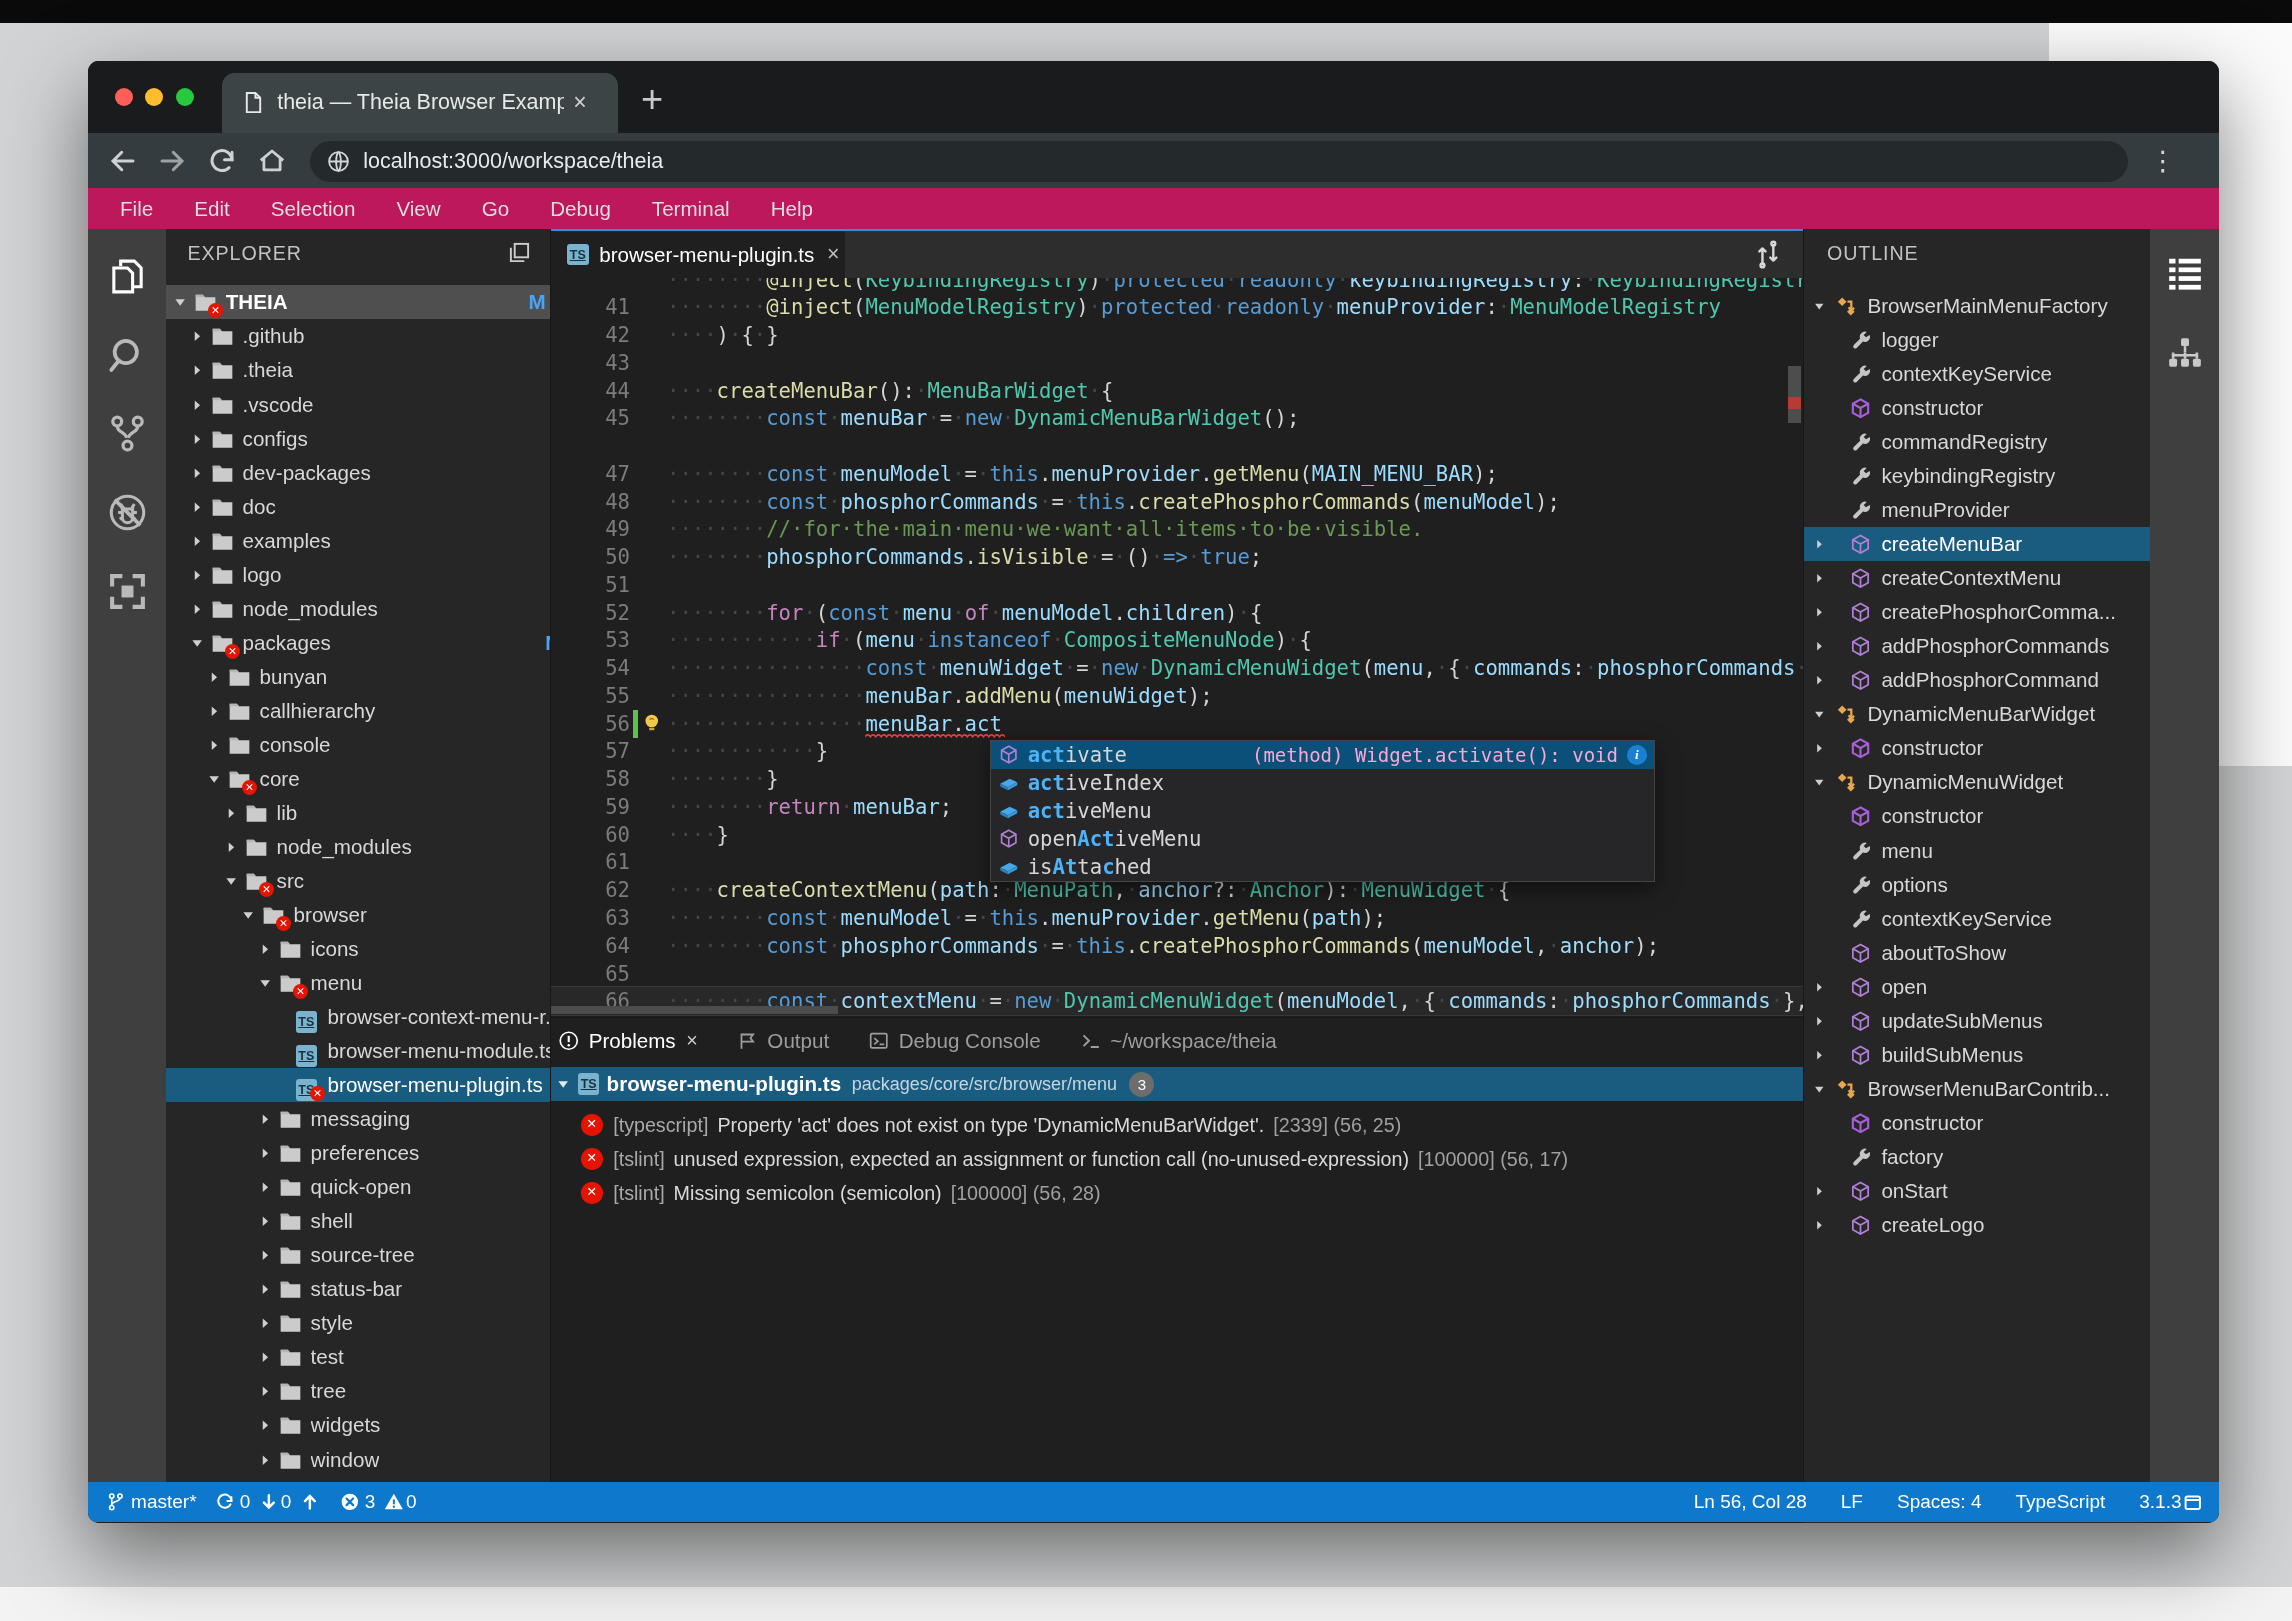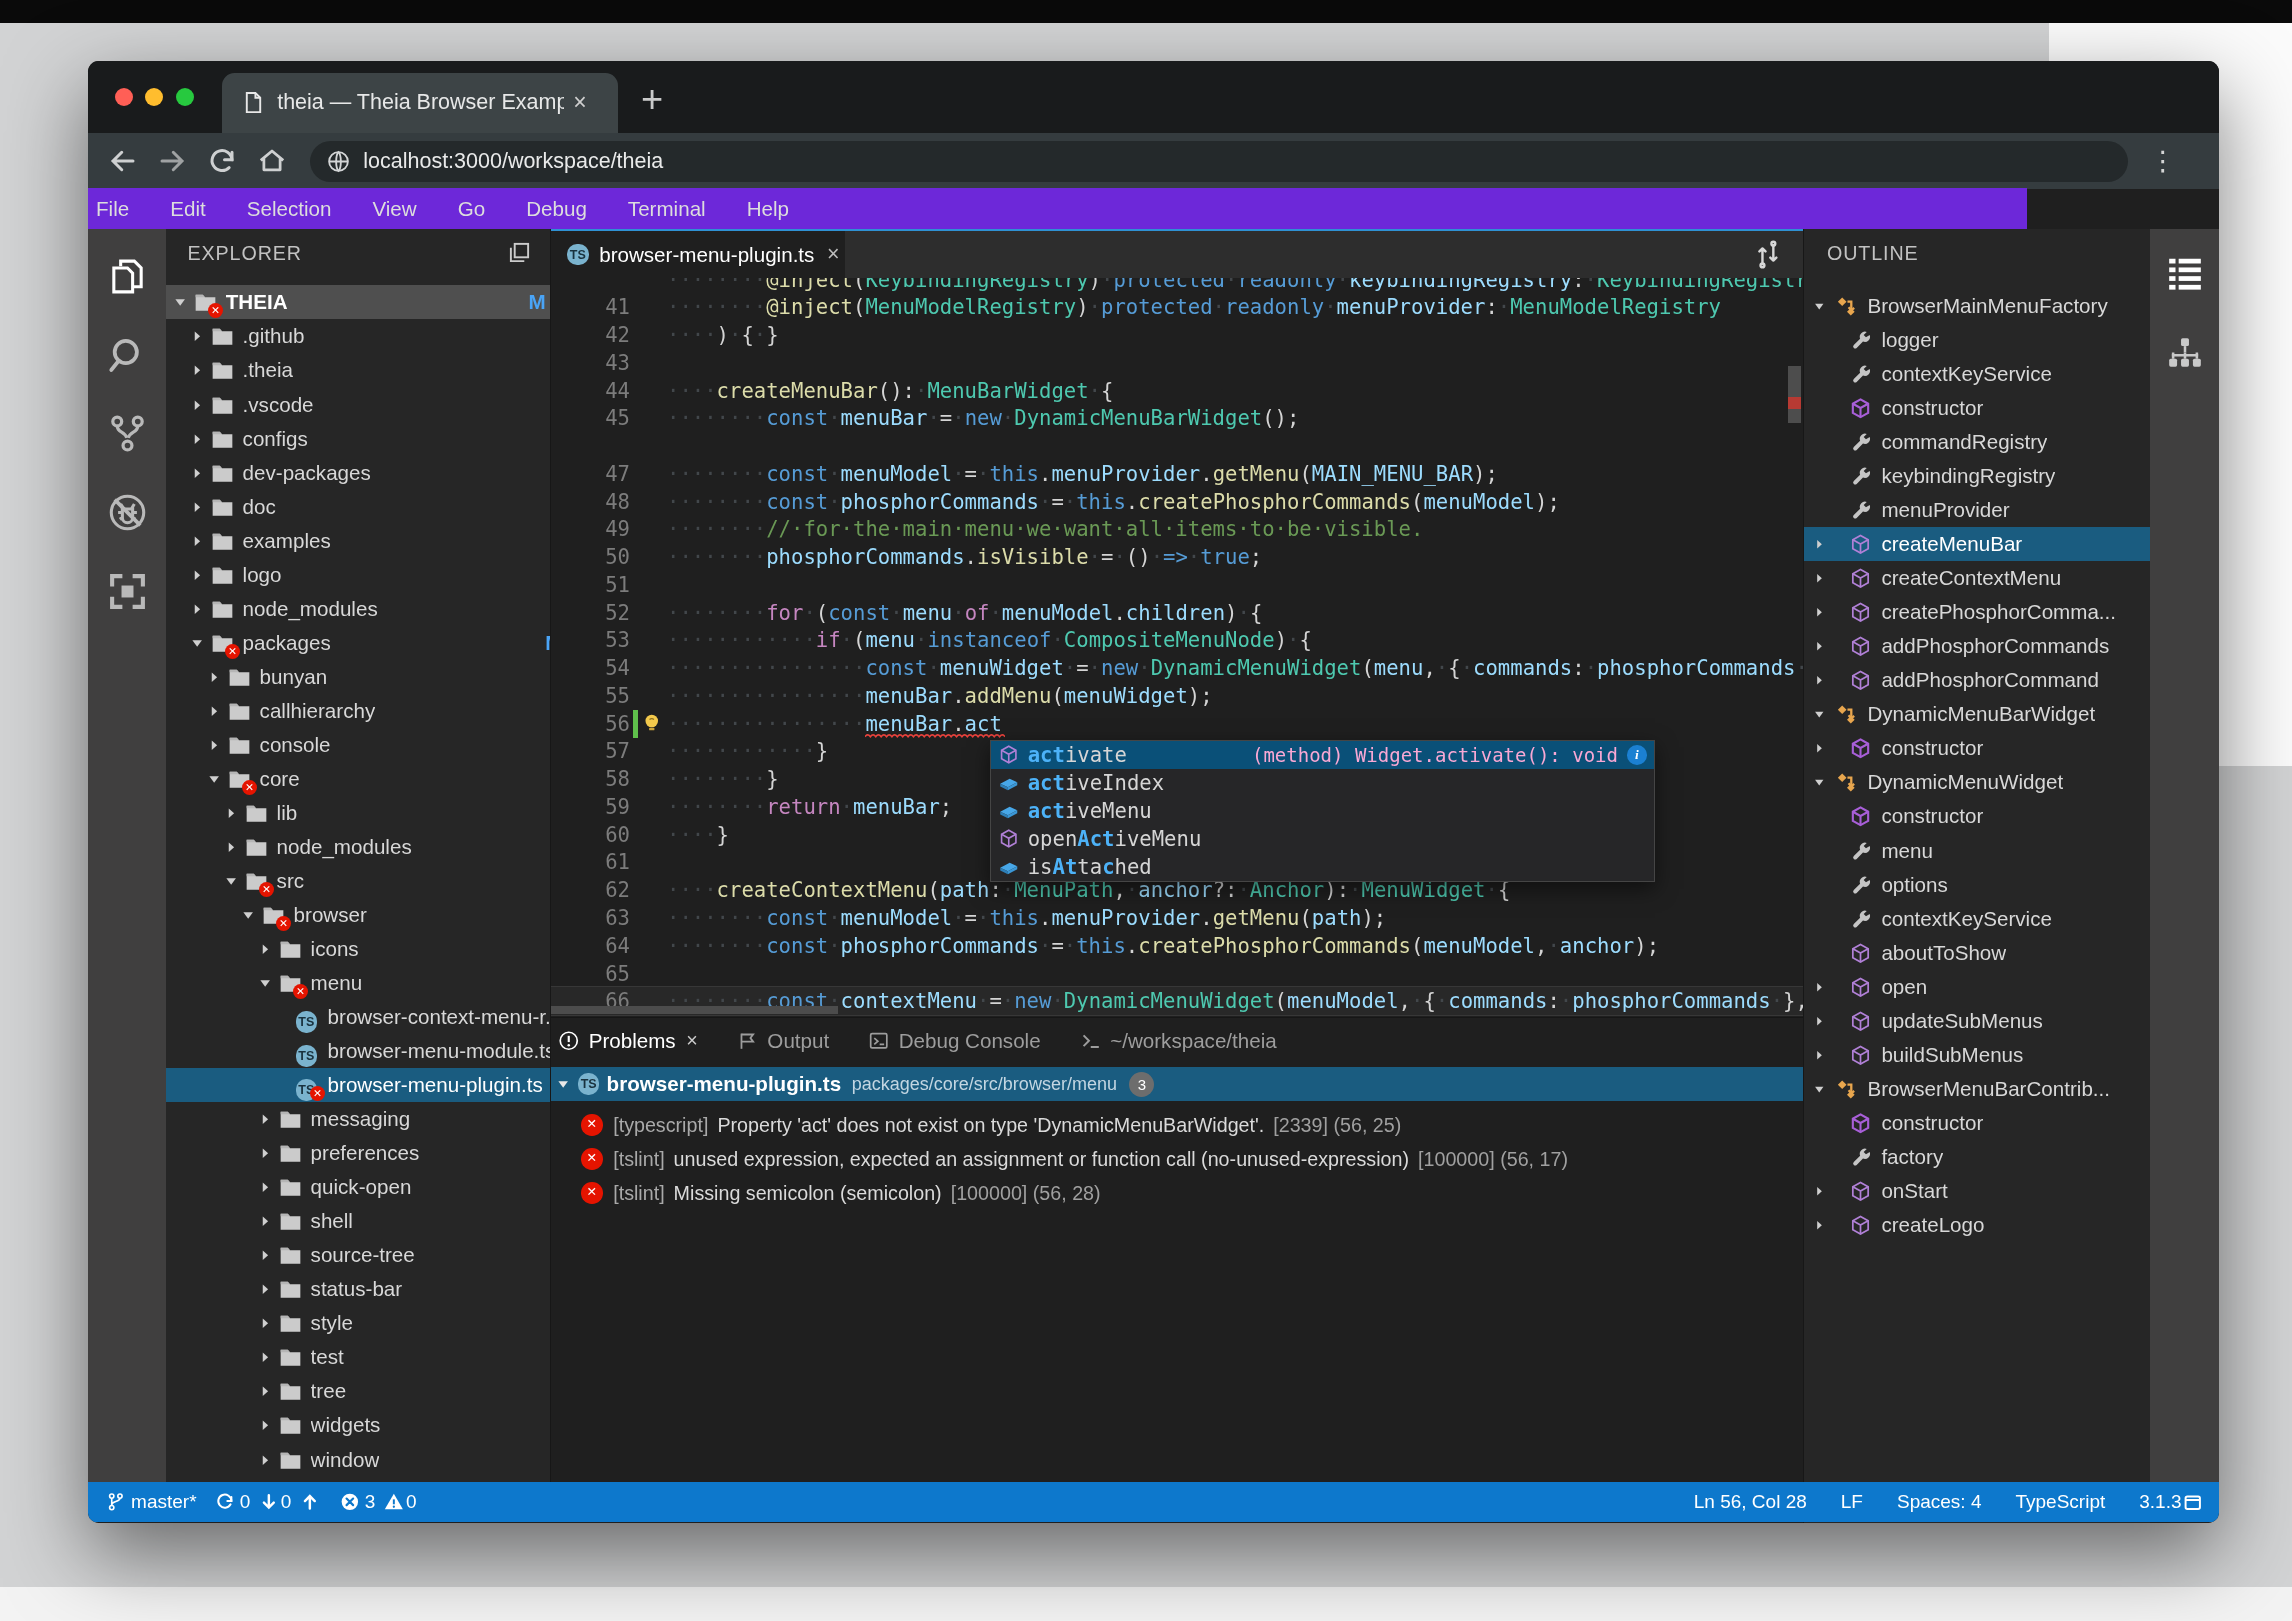--- a/index.html
+++ b/index.html
@@ -26,39 +26,39 @@
   #btab .x{margin-left:9px;font-size:23px;color:#cfcfcf;}
   #newtab{left:553px;top:19.7px;font-size:38px;color:#c9caca;font-weight:300;line-height:36px;}
   #urlrow{left:0;top:72px;width:2131px;height:56px;background:#353c3f;display:flex;align-items:center;}
   .navico{width:30px;height:30px;margin-left:19.7px;color:#ced0d1;flex:0 0 auto;}
   #urlpill{margin-left:23px;width:1818px;height:41px;background:#24292b;border-radius:20.6px;
     display:flex;align-items:center;color:#e9eaea;font-size:21.5px;}
   #urlpill .globe{margin:0 12.5px 0 16px;}
   #kebab{margin-left:21.5px;color:#d4d5d5;font-size:27px;letter-spacing:0;}
 
   
-  #menubar{left:0;top:127px;width:1939px;height:41px;background:#6d28d9;display:flex;
-    align-items:center;padding-left:8px;box-sizing:border-box;}
+  #menubar{left:0;top:127px;width:2131px;height:41px;background:#be185d;display:flex;
+    align-items:center;padding-left:32px;box-sizing:border-box;}
   .mitem{color:#dddddd;font-size:20.6px;margin-right:41px;}
   #main{left:0;top:168px;width:2131px;height:1253px;background:#1f1f1f;}
   #activitybar{left:0;top:0;width:78px;height:1253px;background:#403f3f;}
   .actico{left:19px;width:41px;height:41px;color:#b9b9b9;}
   .actico.active{color:#ffffff;}
   #sidebar{left:78px;top:0;width:385px;height:1253px;background:#262626;overflow:hidden;border-right:0.9px solid #171717;box-sizing:border-box;}
   #sb-head{left:0;top:0;width:385px;height:49px;}
   #sb-title{left:21.5px;top:13.4px;color:#c2c2c2;font-size:19.7px;letter-spacing:0.9px;}
   #sb-head .ico{left:342px;top:11.6px;width:23px;height:23px;color:#cccccc;position:absolute;}
   .trow{left:0;width:385px;height:34px;display:flex;align-items:center;color:#d8d8d8;font-size:20.6px;position:absolute;}
   .trow.root{background:#4f4f4f;color:#ffffff;font-weight:bold;}
   .trow.sel{background:#1a5c80;color:#ffffff;}
   .trow .chev{width:14.3px;height:14.3px;flex:0 0 14.3px;color:#cfcfcf;margin-right:6.3px;}
   .trow .chev.none{visibility:hidden;}
   .trow .fico{position:relative;width:23px;height:19.7px;flex:0 0 23px;margin-right:9px;color:#cbcbcb;}
   .tsbadge{display:inline-flex;align-items:center;justify-content:center;width:21.5px;height:21.5px;
-    background:#7ab3ce;color:#19323e;font-size:12.5px;font-weight:bold;border-radius:10px;}
+    background:#7ab3ce;color:#19323e;font-size:12.5px;font-weight:bold;border-radius:3px;text-decoration:underline;}
   .errdot{position:absolute;right:-6.3px;bottom:-6.3px;width:15px;height:15px;border-radius:50%;
     background:#e51400;color:#fff;font-size:10.7px;line-height:15px;text-align:center;font-weight:bold;}
   .mbadge{position:absolute;right:12.5px;color:#4aa4f6;font-size:20.6px;font-weight:bold;}
   .trow .lbl{white-space:nowrap;overflow:hidden;max-width:269px;}
 
   
   #editorcol{left:463px;top:0;width:1252px;height:1253px;}
   #tabbar{left:0;top:0;width:1252px;height:49px;background:#2d2d2d;border-top:2.7px solid #2f91d3;box-sizing:border-box;}
   #etab{left:0;top:0;width:294px;height:47px;background:#1f1f1f;display:flex;align-items:center;color:#fff;font-size:20.6px;position:absolute;}
   #etab .tsbadge{margin:0 10.7px 0 16px;}

